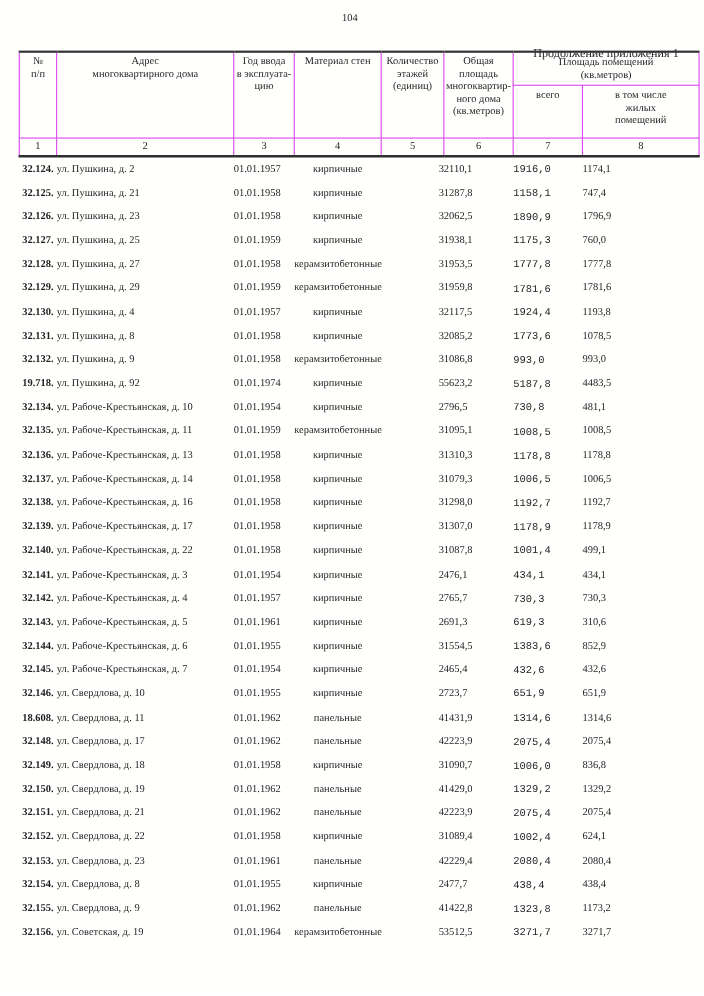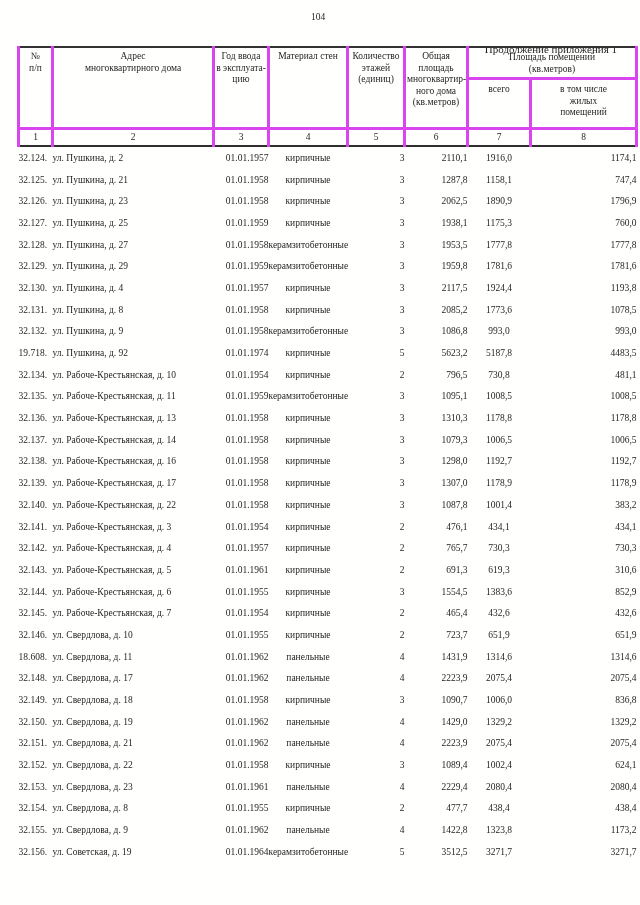--- a/index.html
+++ b/index.html
@@ -33,21 +33,21 @@
   }
   table.apartments {
     position: absolute;
     left: 17px;
     top: 46px;
     width: 618px;
     border-collapse: collapse;
     table-layout: fixed;
   }
   table.apartments thead th {
-    border: 3px solid #d946ef;
+    border: 1px solid #d946ef;
     font-weight: normal;
     font-size: 9.5px;
     line-height: 11.5px;
     vertical-align: top;
     text-align: center;
     padding: 3px 1px 0 1px;
     white-space: pre-line;
   }
   table.apartments thead tr.h1 th { border-top: 2px solid #333333; }
   table.apartments thead tr.h1 th { height: 25px; }
@@ -63,28 +63,28 @@
   table.apartments thead th.group { padding-top: 4px; }
   table.apartments tbody td {
     border: none;
     font-size: 9.5px;
     height: 21.7px;
     vertical-align: middle;
     padding: 0;
     white-space: nowrap;
     overflow: visible;
   }
-  td.c-num    { text-align: left;  padding-left: 7px; }
+  td.c-num    { text-align: center;  padding-left: 7px; font-weight: bold; }
   td.c-addr   { text-align: left;  padding-left: 5px; margin-left: 44px; }
-  td.c-year   { text-align: right; }
+  td.c-year   { text-align: left; }
   td.c-mat    { text-align: center; }
   td.c-floors { text-align: right; padding-right: 12px; }
-  td.c-total  { text-align: right; padding-right: 1px; }
-  td.c-all    { text-align: center; padding-right: 1px; }
-  td.c-living { text-align: right; padding-right: 1px; }
+  td.c-total  { text-align: left; padding-right: 1px; }
+  td.c-all    { text-align: left; padding-right: 1px; font-family: Liberation Mono, monospace; }
+  td.c-living { text-align: left; padding-right: 1px; }
 </style>
 </head>
 <body>
 
 <div class="page">
 
   <div class="page-number">104</div>
 
   <div class="continuation-label">Продолжение приложения 1</div>
 
@@ -298,21 +298,21 @@
     <td class="c-living">1178,9</td>
   </tr>
         <tr>
     <td class="c-num">32.140.</td>
     <td class="c-addr">ул. Рабоче-Крестьянская, д. 22</td>
     <td class="c-year">01.01.1958</td>
     <td class="c-mat">кирпичные</td>
     <td class="c-floors">3</td>
     <td class="c-total">1087,8</td>
     <td class="c-all">1001,4</td>
-    <td class="c-living">383,2</td>
+    <td class="c-living">499,1</td>
   </tr>
         <tr>
     <td class="c-num">32.141.</td>
     <td class="c-addr">ул. Рабоче-Крестьянская, д. 3</td>
     <td class="c-year">01.01.1954</td>
     <td class="c-mat">кирпичные</td>
     <td class="c-floors">2</td>
     <td class="c-total">476,1</td>
     <td class="c-all">434,1</td>
     <td class="c-living">434,1</td>

